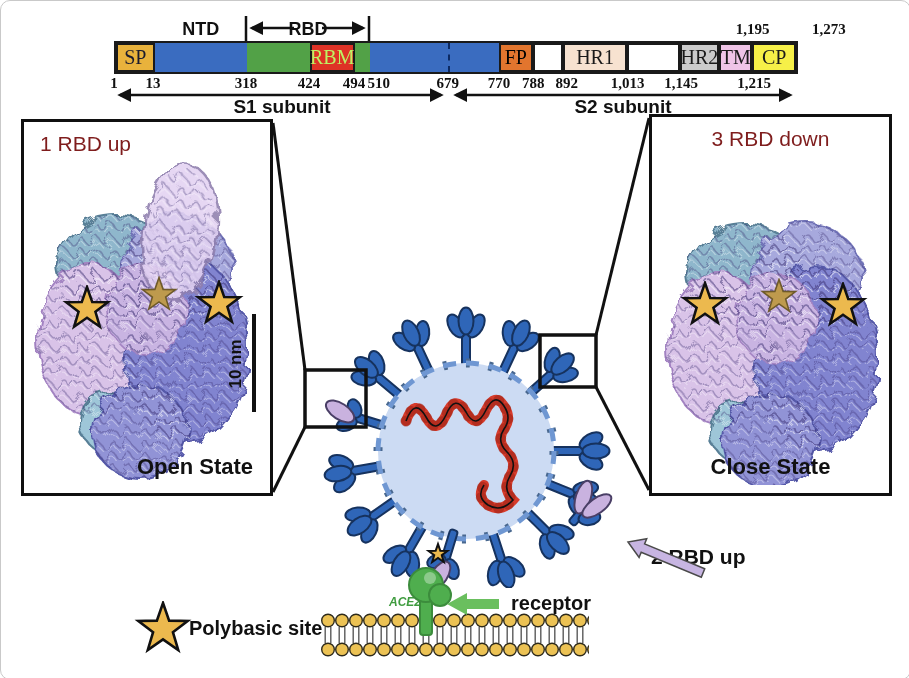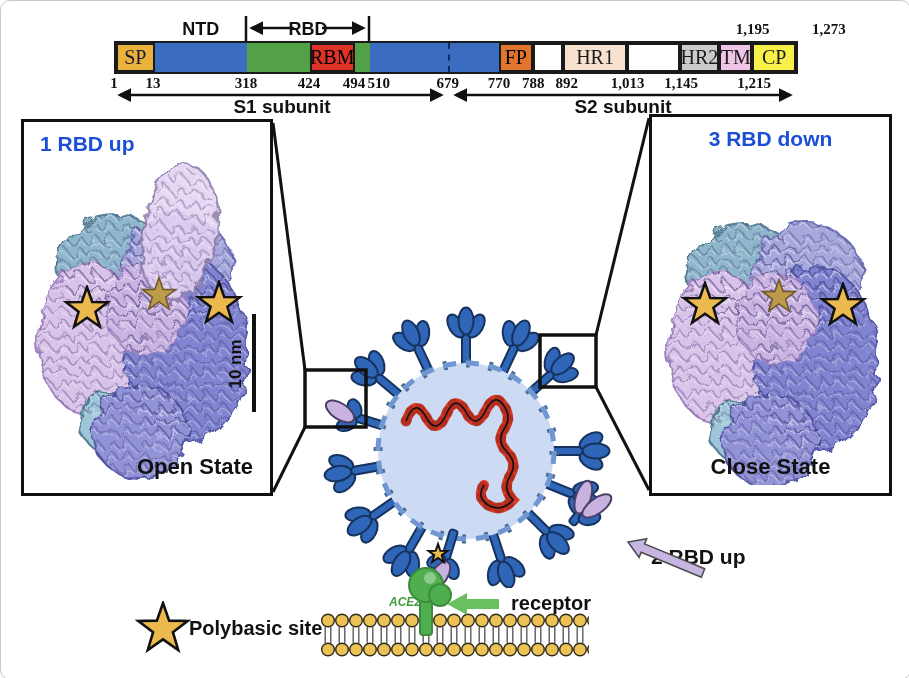--- a/index.html
+++ b/index.html
@@ -12,21 +12,21 @@
   .seg.boxed{border:2px solid #1a1a1a;}
   .dash-divider{position:absolute;top:0;height:100%;width:0;border-left:2.5px dashed #0c2a63;}
   .ticks{position:absolute;left:0;top:74px;width:100%;height:18px;font-family:"Liberation Serif",serif;font-weight:bold;font-size:15px;color:#111;}
   .tick{position:absolute;top:0;transform:translateX(-50%);white-space:nowrap;}
   .above-label{position:absolute;transform:translateX(-50%);white-space:nowrap;color:#111;font-weight:bold;}
   .lbl-ntd{top:18px;font-size:18px;}
   .lbl-s1s2{top:12px;font-size:14px;margin-top:33px;}
   .num-above{top:20px;font-family:"Liberation Serif",serif;font-size:15px;}
   
   .panel{position:absolute;background:#fff;border:3px solid #101010;box-sizing:border-box;z-index:3;}
-  .panel-title{position:absolute;font-weight:bold;font-size:21px;color:#1d4ed8;white-space:nowrap;}
+  .panel-title{position:absolute;font-weight:normal;font-size:21px;color:#7f1d1d;white-space:nowrap;}
   .panel-state{position:absolute;left:0;width:100%;text-align:center;font-weight:bold;font-size:22px;color:#111;}
   .scalebar-line{position:absolute;width:4px;background:#111;}
   .scalebar-label{position:absolute;font-weight:bold;font-size:17px;color:#111;transform:rotate(-90deg);transform-origin:center;white-space:nowrap;}
   
   .annot{position:absolute;font-weight:bold;color:#111;white-space:nowrap;}
   .ace2-label{font-style:italic;font-weight:bold;font-size:12px;color:#3f9c3f;}
   svg{display:block;}
   .overlay{position:absolute;left:0;top:0;z-index:6;pointer-events:none;}
   .z1{z-index:1}.z2{z-index:2}
 </style>
@@ -90,21 +90,21 @@
     <div class="above-label lbl-s1s2" style="left: 48.8%;">S1/S2</div>
     <div class="above-label num-above" style="left: 88.7%; margin-left: 32px;">1,195</div>
     <div class="above-label num-above" style="left: 104.5%;">1,273</div>
 
     <div class="bar">
       <div class="seg boxed" style="left: 0%; width: 5.7%; background: rgb(233, 178, 60); color: rgb(26, 26, 46);">
           <span>SP</span>
         </div>
       <div class="seg" style="left: 5.7%; width: 13.6%; background: rgb(58, 108, 192);"></div>
       <div class="seg" style="left: 19.3%; width: 9.2%; background: rgb(82, 161, 71);"></div>
-      <div class="seg boxed" style="left: 28.5%; width: 6.6%; background: rgb(222, 50, 38); color: #000000;">
+      <div class="seg boxed" style="left: 28.5%; width: 6.6%; background: rgb(222, 50, 38); color: #bef264;">
           <span>RBM</span>
         </div>
       <div class="seg" style="left: 35.1%; width: 2.2%; background: rgb(82, 161, 71);"></div>
       <div class="seg" style="left: 37.3%; width: 19%; background: rgb(58, 108, 192);"></div>
       <div class="seg boxed" style="left: 56.3%; width: 5%; background: rgb(226, 117, 46); color: #000000;">
           <span>FP</span>
         </div>
       <div class="seg boxed" style="left: 61.3%; width: 4.5%; background: rgb(255, 255, 255);"></div>
       <div class="seg boxed" style="left: 65.8%; width: 9.3%; background: rgb(247, 226, 208); color: rgb(26, 26, 26);">
           <span>HR1</span>

